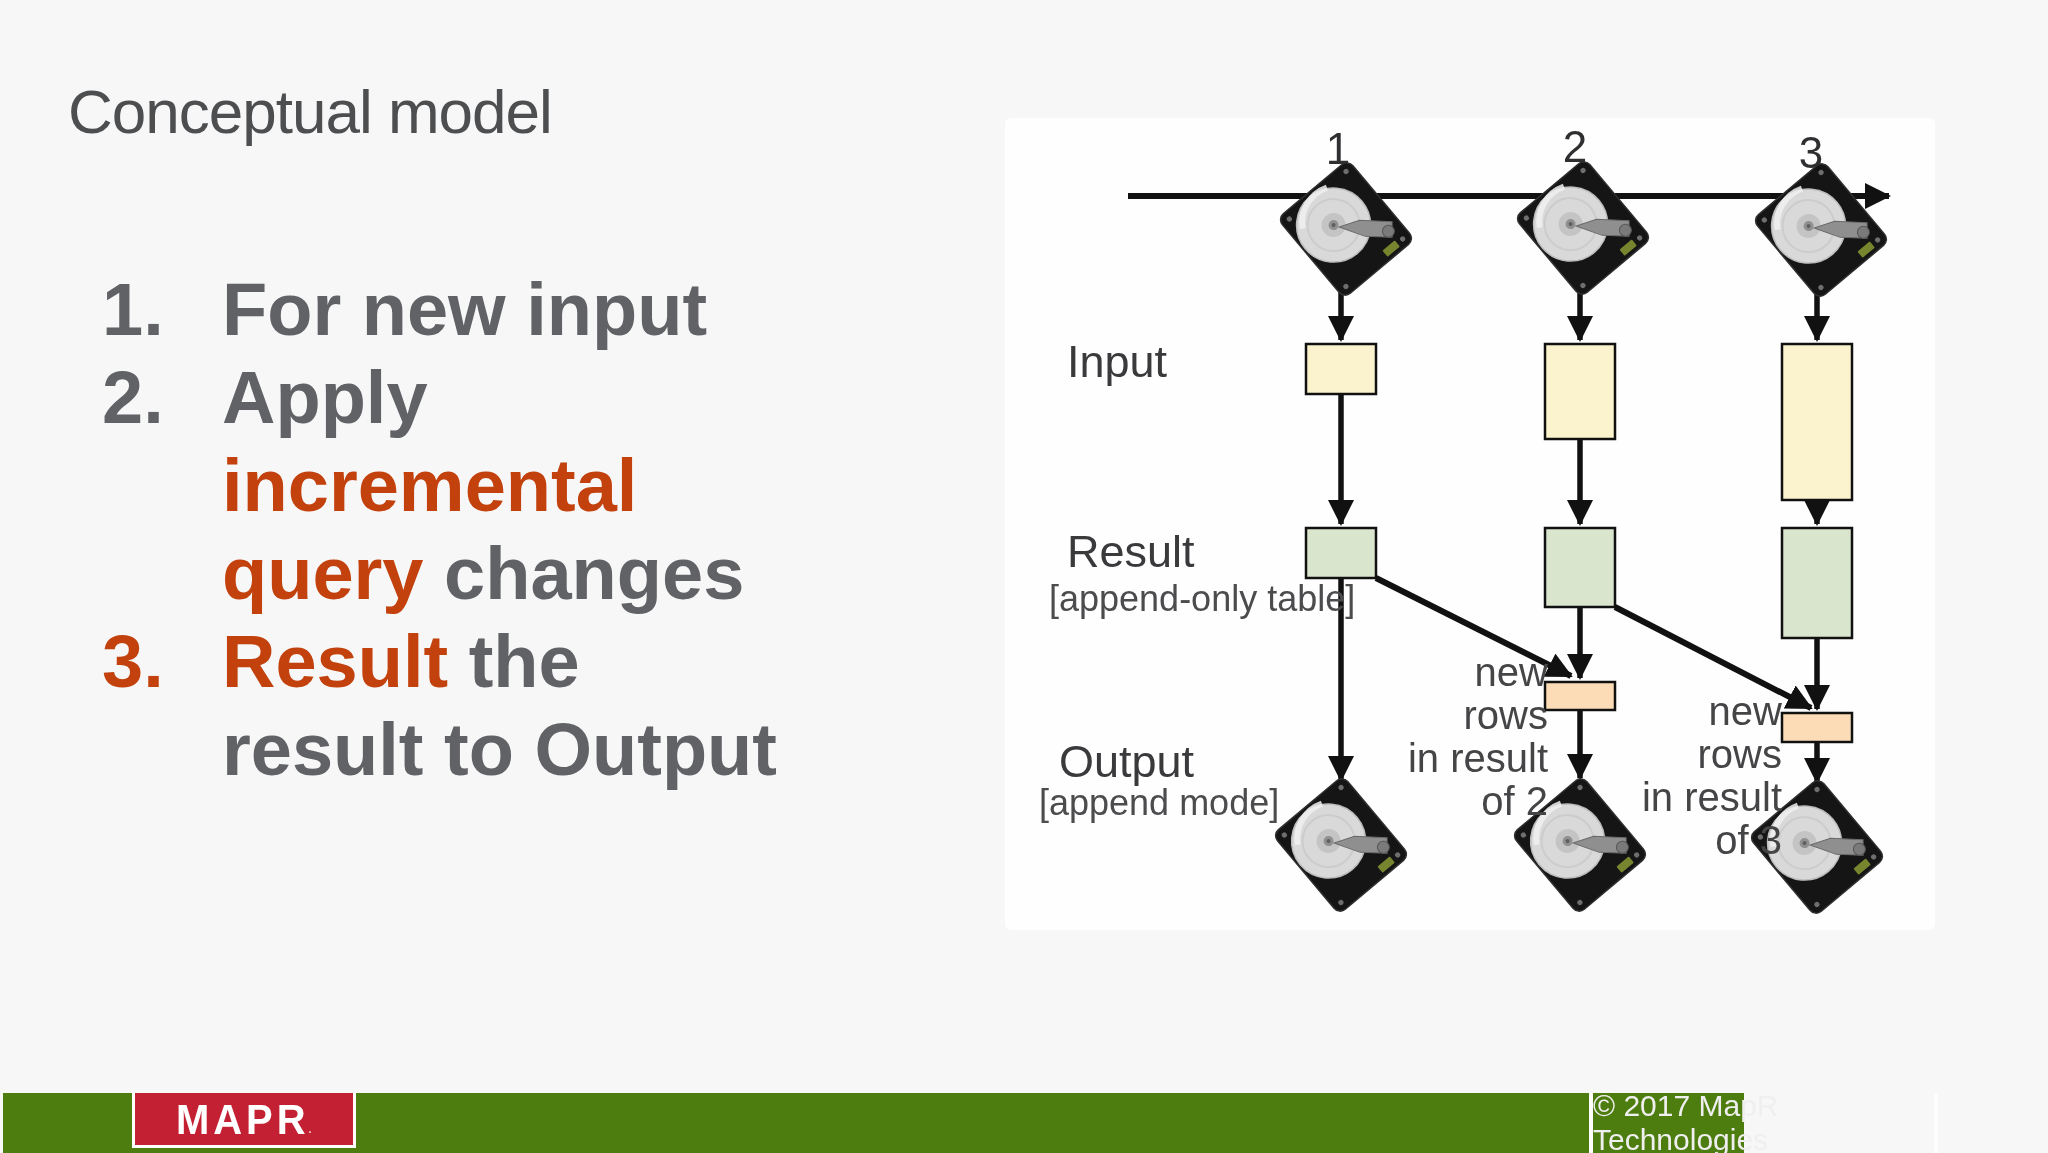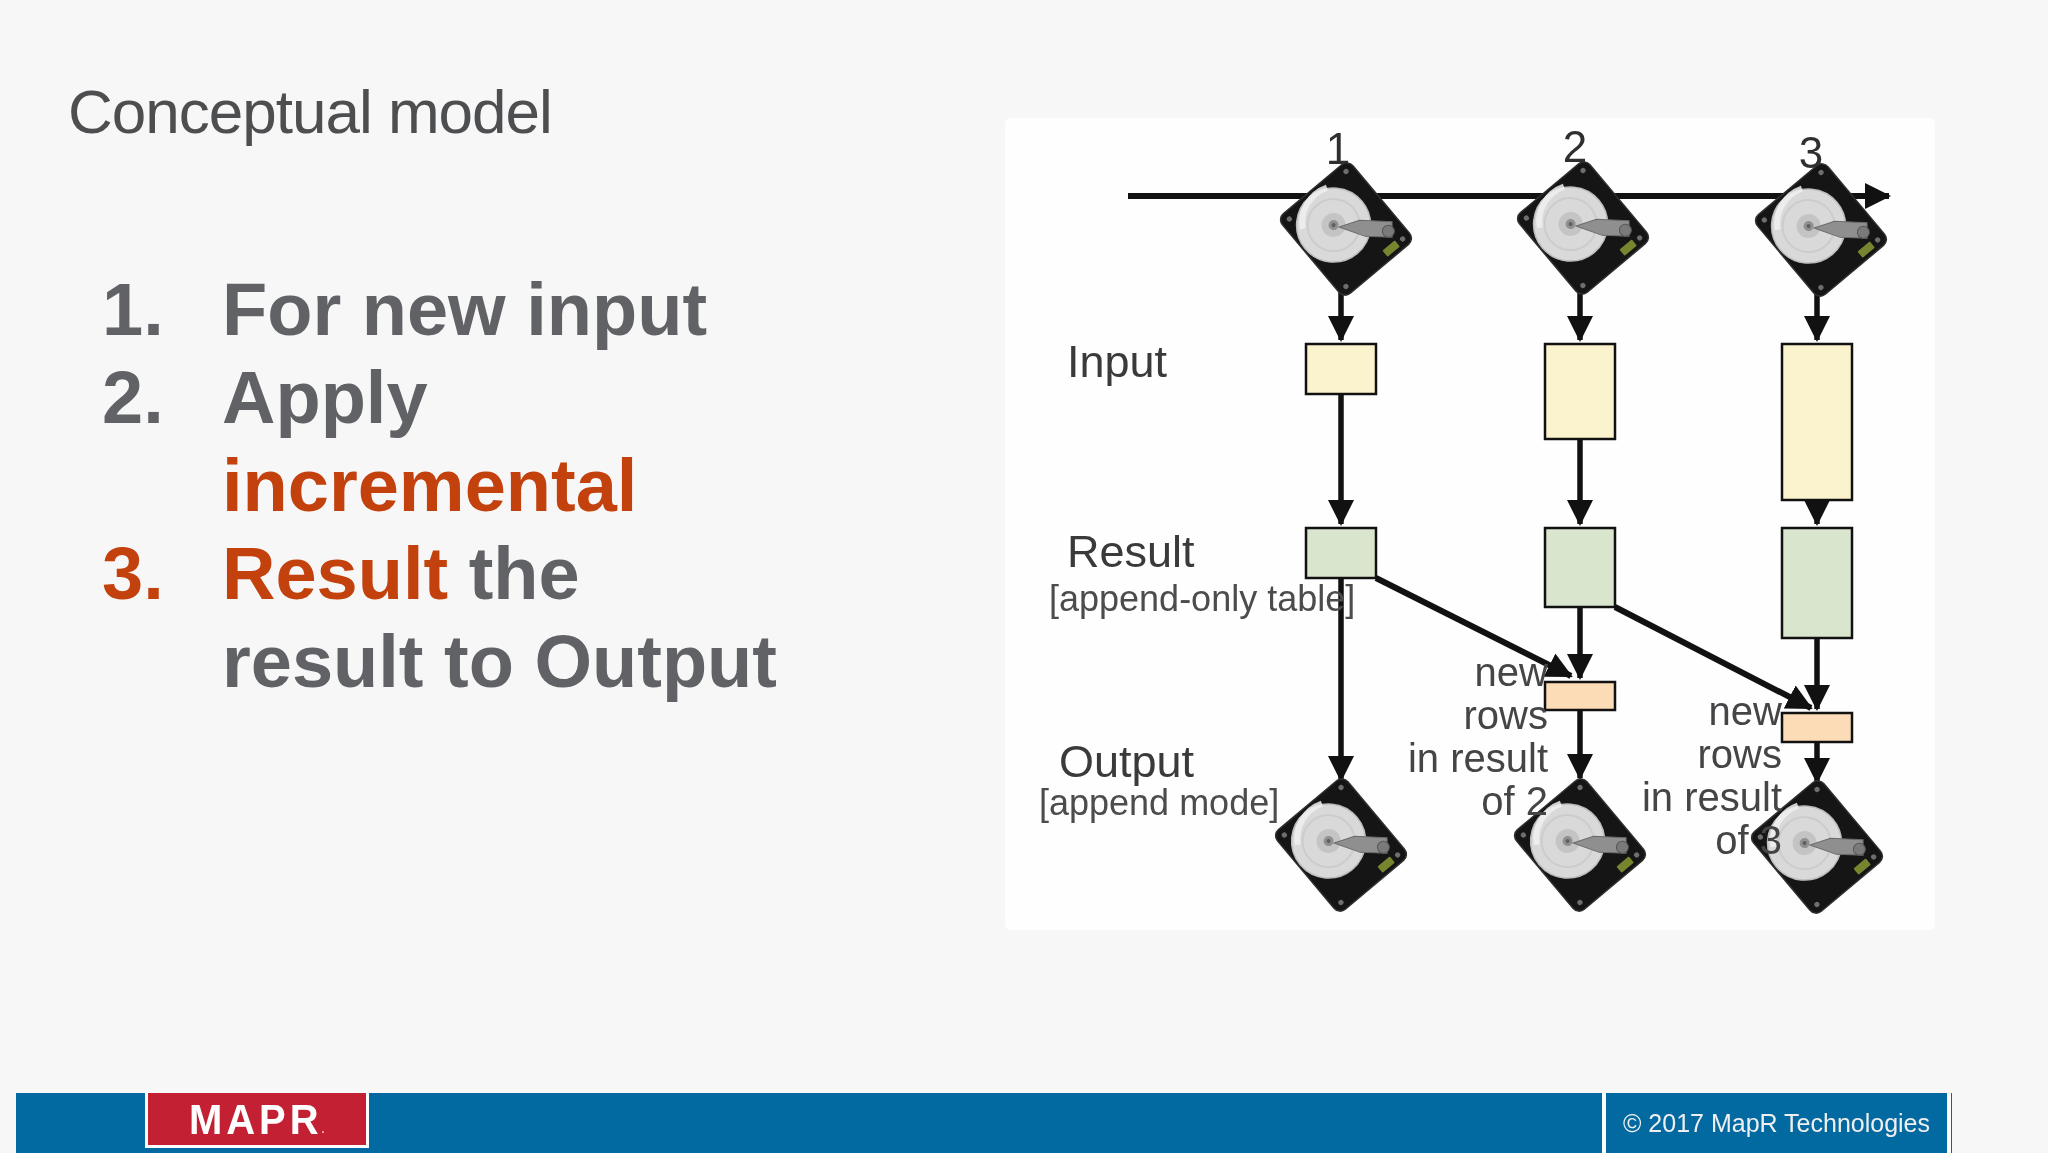--- a/index.html
+++ b/index.html
@@ -41,39 +41,39 @@
     position:absolute;top:6px;transform:translateX(-50%);
     font-size:44px;font-weight:300;color:#2f2f32;
   }
   .annot{
     position:absolute;width:160px;text-align:right;
     font-size:40px;line-height:43px;color:#454548;font-weight:300;
   }
 
   
   .footer{
-    position:absolute;left:16px;top:1093px;width:1936px;height:60px;
-    background:#0369a1;
+    position:absolute;left:3px;top:1093px;width:1741px;height:60px;
+    background:#4d7c0f;
   }
   .logo-block{
     position:absolute;left:129px;top:0;width:218px;height:52px;
     background:#c32133;
     border-left:3px solid #ffffff;border-right:3px solid #ffffff;border-bottom:3px solid #ffffff;
     display:flex;align-items:center;justify-content:center;
   }
   .logo-text{
     color:#ffffff;font-size:40px;font-weight:bold;letter-spacing:4px;
     transform:scaleY(1.05);
   }
   .logo-mark{color:#f6d2d6;font-size:16px;align-self:flex-end;margin:0 0 8px -2px;}
   .fdivider{position:absolute;top:0;width:4px;height:60px;background:#fdfdfd;}
   .copyright{
     position:absolute;left:1590px;top:0;width:341px;height:60px;
     display:flex;align-items:center;justify-content:center;
-    color:#efefef;font-size:25px;
+    color:#efefef;font-size:30px;
   }
 </style>
 </head>
 <body>
 
 <div class="stage">
 
   <div class="title">Conceptual model</div>
 
   <div class="list">
@@ -81,20 +81,24 @@
       <span class="lnum">1.</span>
       <span class="ltext">For new input</span>
     </div>
     <div class="lrow">
       <span class="lnum">2.</span>
       <span class="ltext">Apply</span>
     </div>
     <div class="lrow">
       <span class="lnum"></span>
       <span class="ltext red">incremental</span>
+    </div>
+    <div class="lrow">
+      <span class="lnum"></span>
+      <span class="ltext"><span class="red">query</span><span> changes</span></span>
     </div>
     <div class="lrow">
       <span class="lnum red">3.</span>
       <span class="ltext"><span class="red">Result</span><span> the</span></span>
     </div>
     <div class="lrow">
       <span class="lnum"></span>
       <span class="ltext">result to Output</span>
     </div>
   </div>

